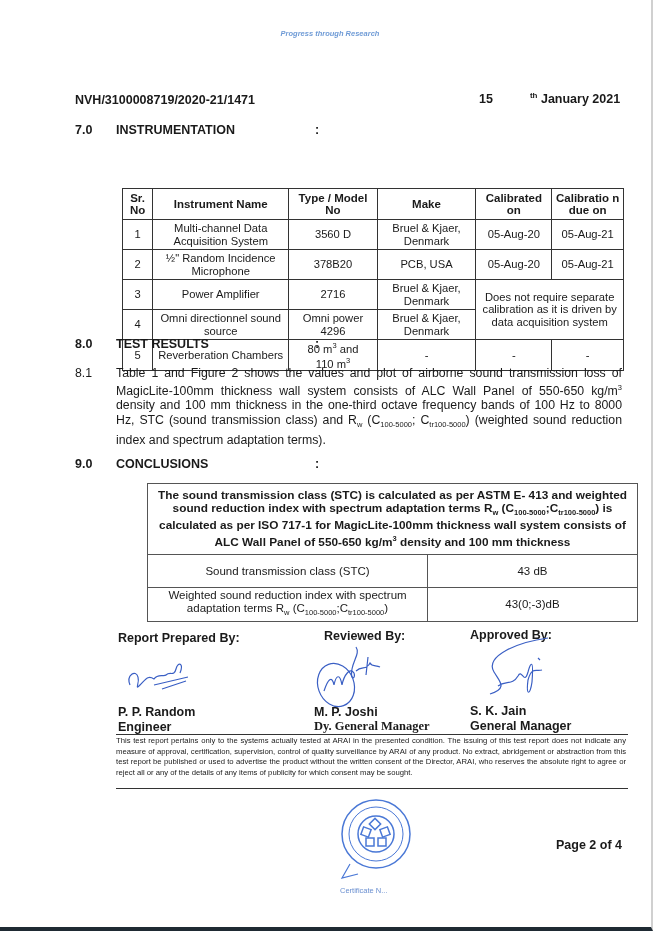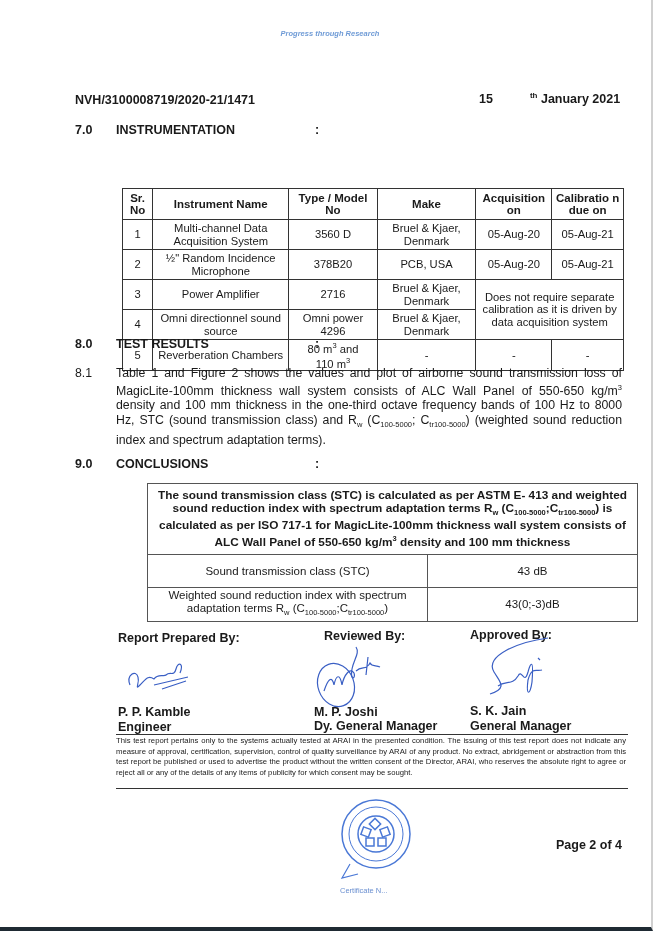--- a/index.html
+++ b/index.html
@@ -56,21 +56,21 @@
     <span class="colon">:</span>
   </div>
 
   <table class="inst">
     <tbody>
         <tr>
       <th style="width:24px">Sr. No</th>
       <th style="width:126px">Instrument Name</th>
       <th style="width:80px">Type / Model No</th>
       <th style="width:90px">Make</th>
-      <th style="width:68px">Acquisition on</th>
+      <th style="width:68px">Calibrated on</th>
       <th style="width:64px">Calibratio n due on</th>
     </tr>
     <tr>
       <td>1</td>
       <td>Multi-channel Data Acquisition System</td>
       <td>3560 D</td>
       <td>Bruel &amp; Kjaer, Denmark</td>
       <td>05-Aug-20</td>
       <td>05-Aug-21</td>
     </tr>
@@ -147,24 +147,24 @@
     <path d="M6 30 C2 20 12 14 14 22 C16 28 10 36 16 30 C22 24 24 20 30 24 C34 18 40 22 42 20 C46 16 50 22 52 14 C54 6 60 8 56 18 M30 30 L64 22 M38 34 L62 26" stroke="#3a5fc4" stroke-width="1.2" fill="none"></path>
   </svg>
   <svg class="signature" style="left:310px;top:645px;" width="80" height="66">
     <ellipse cx="26" cy="40" rx="18" ry="22" stroke="#3a5fc4" stroke-width="1.2" fill="none" transform="rotate(-20 26 40)"></ellipse>
     <path d="M14 46 C18 34 22 30 24 40 C26 30 30 28 32 40 C34 30 40 22 44 28 C46 34 40 36 42 24 C44 14 50 8 46 2 M46 26 C52 20 56 26 60 18 C62 22 66 20 70 22 M58 12 L56 30" stroke="#3a5fc4" stroke-width="1.2" fill="none"></path>
   </svg>
   <svg class="signature" style="left:478px;top:636px;" width="80" height="70">
     <path d="M70 2 C40 6 6 20 16 36 C22 46 30 52 12 58 M20 50 C28 44 34 50 40 40 C44 32 46 50 50 36 C52 28 56 20 54 46 C52 60 48 60 50 44 C54 30 58 36 64 34 M60 22 L62 24" stroke="#3a5fc4" stroke-width="1.2" fill="none"></path>
   </svg>
 
-  <div class="sig" style="left:118px;top:705px;">P. P. Kamble</div>
+  <div class="sig" style="left:118px;top:705px;">P. P. Random</div>
   <div class="sig" style="left:118px;top:720px;">Engineer</div>
   <div class="sig" style="left:314px;top:705px;">M. P. Joshi</div>
-  <div class="sig" style="left:314px;top:719px;">Dy. General Manager</div>
+  <div class="sig" style="left:314px;top:719px;font-family:Liberation Serif, serif;">Dy. General Manager</div>
   <div class="sig" style="left:470px;top:704px;">S. K. Jain</div>
   <div class="sig" style="left:470px;top:719px;">General Manager</div>
 
   <div class="rule" style="top:734px;"></div>
   <div class="disclaimer">This test report pertains only to the systems actually tested at ARAI in the presented condition. The issuing of this test report does not indicate any measure of approval, certification, supervision, control of quality surveillance by ARAI of any product.  No extract, abridgement or abstraction from this test report be published or used to advertise the product without the written consent of the Director, ARAI, who reserves the absolute right to agree or reject all or any of the details of any items of publicity for which consent may be sought.</div>
   <div class="rule" style="top:788px;"></div>
 
   <svg class="stamp" width="76" height="84">
     <circle cx="38" cy="36" r="34" stroke="#4a78d6" stroke-width="1.5" fill="none"></circle>
     <circle cx="38" cy="36" r="27" stroke="#4a78d6" stroke-width="1" fill="none"></circle>

